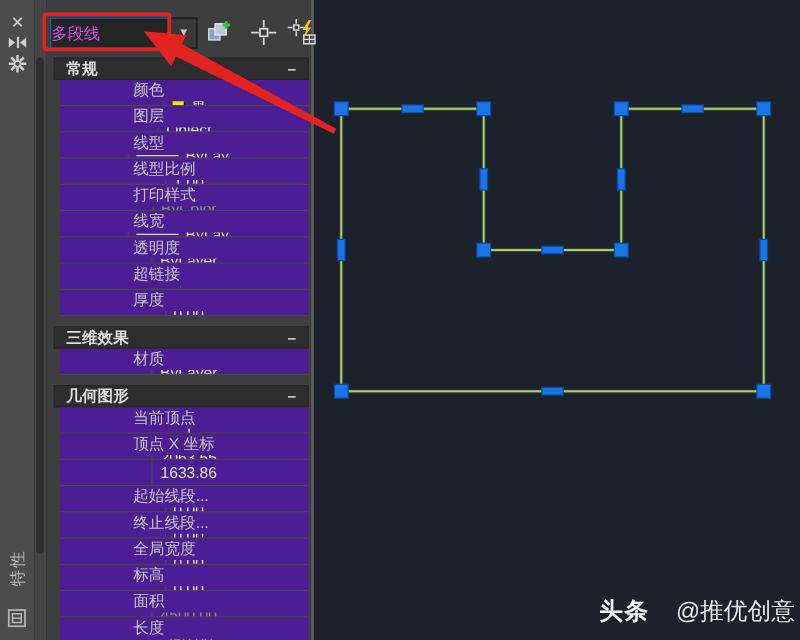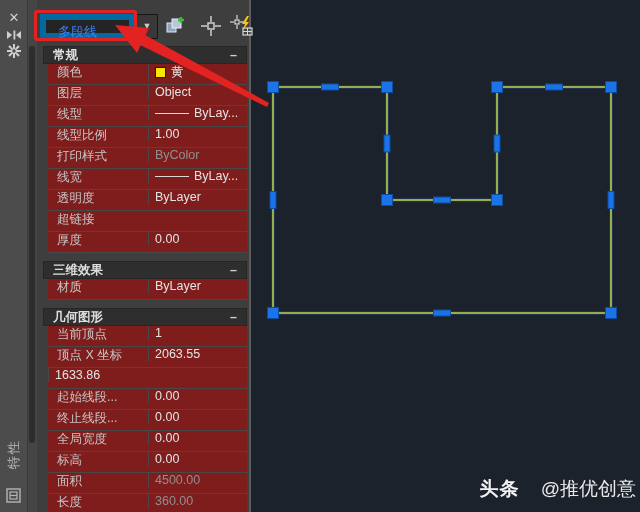--- a/index.html
+++ b/index.html
@@ -40,22 +40,22 @@
   }
   
   .panel{
     position:absolute;left:37px;top:0;width:214px;height:512px;
     background:#3e3e3e;border-right:2px solid #5d5d5d;z-index:10;
     box-sizing:border-box;
   }
   .toolbar{position:relative;height:46px;}
   .combo{
     position:absolute;left:3px;top:14px;width:95px;height:25px;
-    background:#242424;border:6px solid #0369a1;box-sizing:border-box;
-    color:#3b82f6;font-size:13px;line-height:23px;padding-left:12px;
+    background:#242424;border:1px solid #0369a1;box-sizing:border-box;
+    color:#d946ef;font-size:13px;line-height:23px;padding-left:0;
   }
   .combo-arrow{
     position:absolute;left:99px;top:14px;width:22px;height:25px;
     background:#383838;border:1px solid #161616;box-sizing:border-box;
     color:#c9c9c9;font-size:9px;text-align:center;line-height:23px;
   }
   .tb-icon{position:absolute;top:15px;width:24px;height:24px;cursor:default;}
   .tb-icon-1{left:127px;}
   .tb-icon-2{left:163px;}
   .tb-icon-3{left:193px;}
@@ -65,22 +65,22 @@
   .section + .section{margin-top:8px;}
   .sec-header{
     height:18px;background:#2e2e2e;border:1px solid #262626;
     box-sizing:border-box;display:flex;align-items:center;
     justify-content:space-between;padding:0 9px;
     color:#dedede;font-size:12.5px;font-weight:bold;
   }
   .sec-collapse{color:#cfcfcf;font-weight:bold;cursor:default;}
   .rows{margin-left:5px;}
   .prop-row{
-    display:flex;align-items:flex-start;height:21px;box-sizing:border-box;
-    border-bottom:1px solid #484848;font-size:12.5px;background:#7f1d1d;
+    display:flex;align-items:center;height:21px;box-sizing:border-box;
+    border-bottom:1px solid #484848;font-size:12.5px;background:#4c1d95;flex-direction:column;
   }
   .row-label{
     width:100px;box-sizing:border-box;padding-left:9px;color:#c6c6c6;
     white-space:nowrap;overflow:hidden;display:flex;align-items:center;
   }
   .row-value{
     flex:1;border-left:1px solid #484848;padding-left:6px;color:#e3e3e3;
     display:flex;align-items:center;gap:5px;white-space:nowrap;overflow:hidden;
   }
   .row-value.muted{color:#8f8f8f;}

